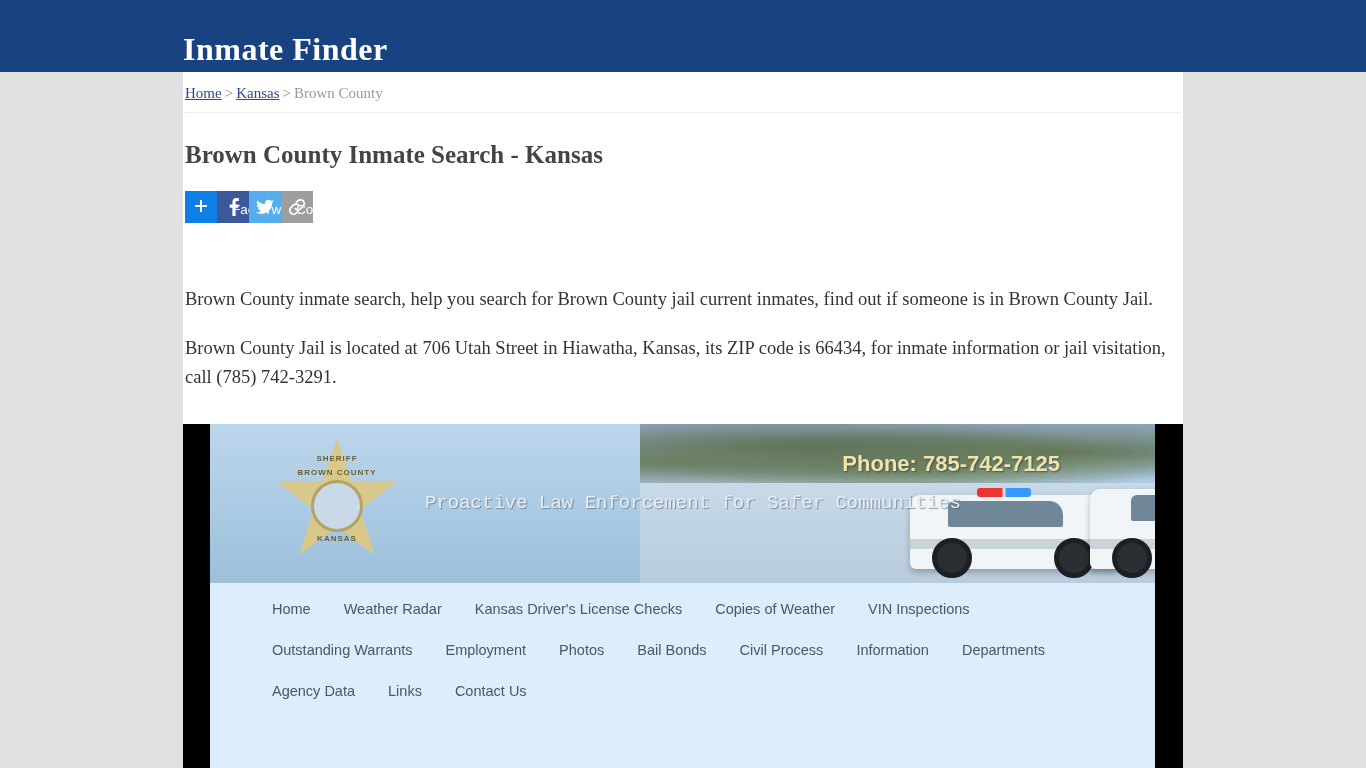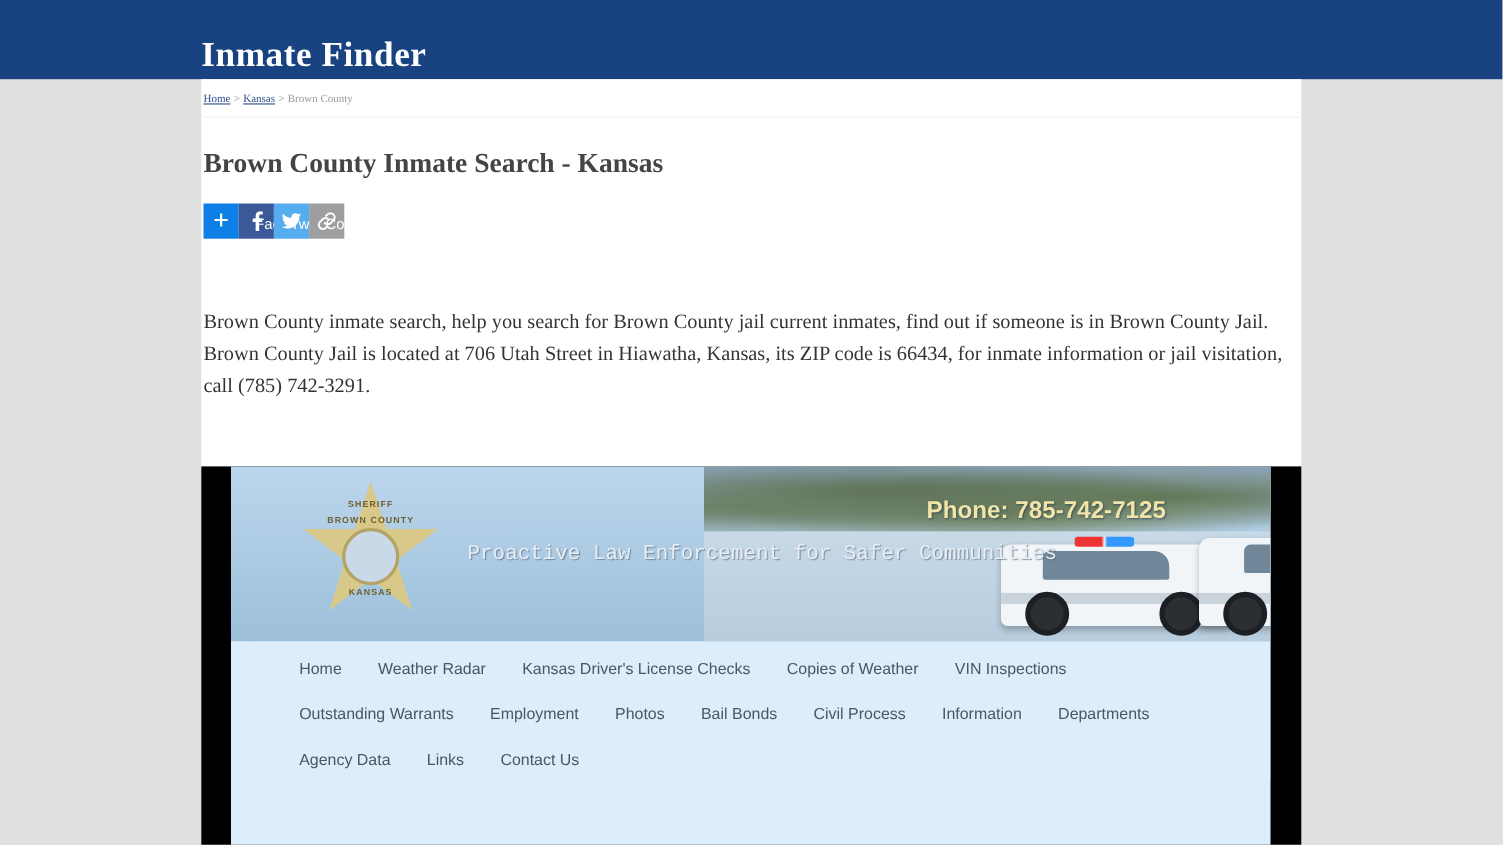--- a/index.html
+++ b/index.html
@@ -43,21 +43,21 @@
     top: 72px;
     left: 183px;
     width: 1000px;
     min-height: 696px;
     background: #ffffff;
     box-sizing: border-box;
   }
 
   .breadcrumb {
     font-family: "Liberation Serif", serif;
-    font-size: 10px;
+    font-size: 15px;
     color: #999999;
     padding: 13px 0 10px 0;
     border-bottom: 1px solid #eeeeee;
     margin: 0 2px 0 2px;
   }
   .breadcrumb a {
     color: #2a4b8d;
     text-decoration: underline;
   }
   .breadcrumb .sep {
@@ -114,21 +114,21 @@
   
   .body-text {
     font-family: "Liberation Serif", serif;
     font-size: 18.5px;
     line-height: 29px;
     color: #333333;
     margin: 0 20px 0 2px;
     width: 995px;
   }
   .p1 { margin-top: 62px; }
-  .p2 { }
+  .p2 { margin-top: 20px; }
 
   
   .embed-frame {
     position: absolute;
     left: 0px;
     top: 352px;
     width: 1000px;
     height: 345px;
     background: #000000;
     overflow: hidden;

